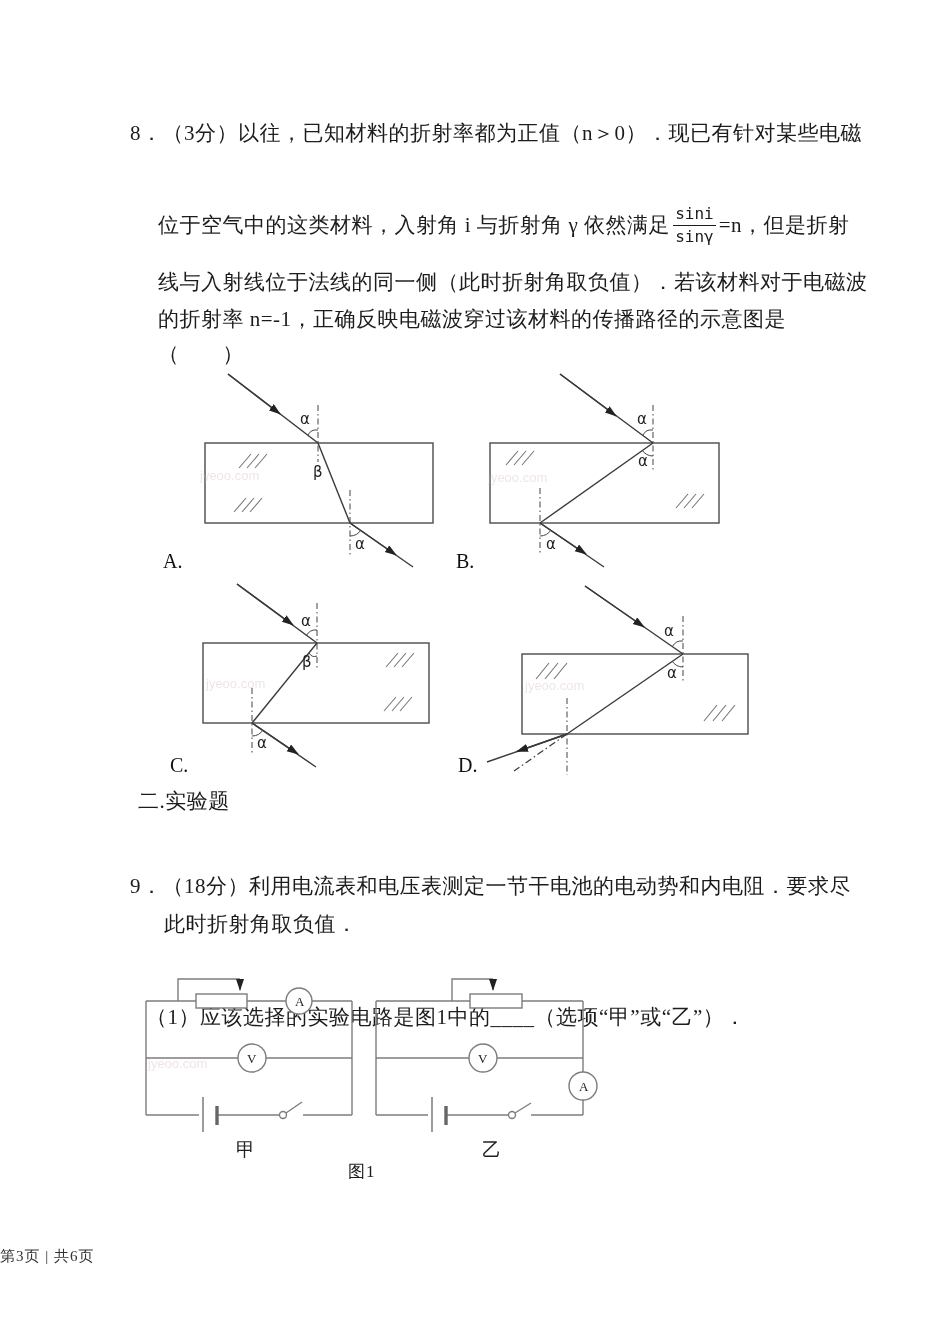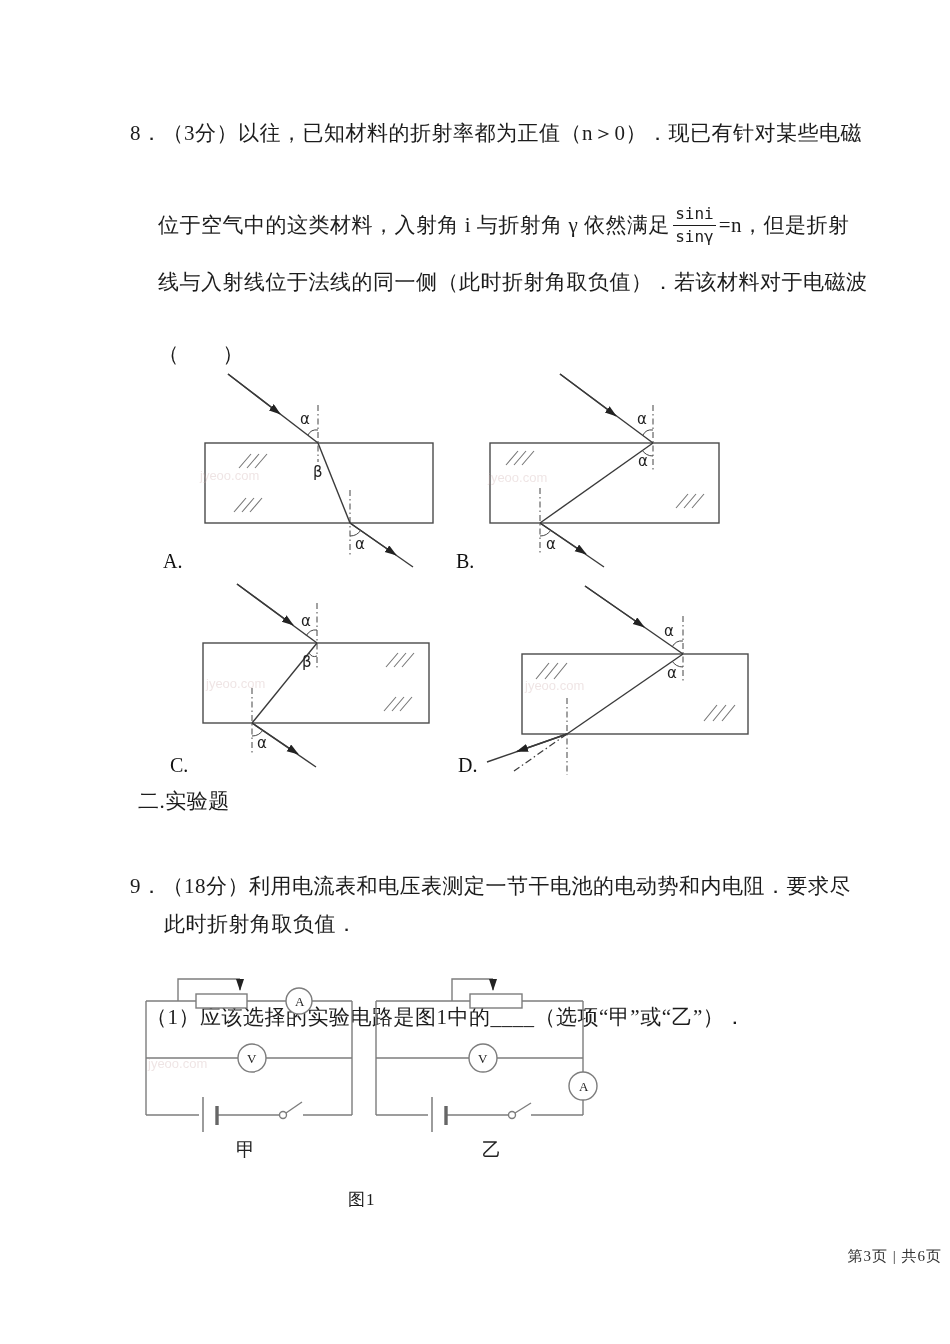--- a/index.html
+++ b/index.html
@@ -7,21 +7,21 @@
         font-family:"Liberation Serif","DejaVu Serif",serif;}
   .tl{position:absolute;font-size:21px;line-height:26px;color:#1c1c1c;
       letter-spacing:0.5px;white-space:pre;}
   .formula-line{display:flex;align-items:center;height:50px;}
   .frac{display:inline-flex;flex-direction:column;align-items:center;
         font-family:"DejaVu Sans Mono","Liberation Mono",monospace;
         font-size:16px;line-height:1.2;letter-spacing:0;margin:0 3px;color:#1c1c1c;}
   .frac .num{border-bottom:1.4px solid #1c1c1c;padding:0 2px 1px 2px;}
   .frac .den{padding:1px 2px 0 2px;}
   .caption{position:absolute;font-size:17px;color:#1c1c1c;letter-spacing:1px;}
-  .footer{position:absolute;top:1247px;left:0;width:100%;text-align:right;
+  .footer{position:absolute;top:1247px;left:0;width:100%;text-align:left;
           font-size:15px;color:#333;letter-spacing:1px;}
   svg.overlay{position:absolute;left:0;top:0;}
   .ray{stroke:#3a3a3a;stroke-width:1.4;fill:none;}
   .norm{stroke:#555;stroke-width:1.1;fill:none;stroke-dasharray:6 3 1.5 3;}
   .slab{fill:#ffffff;stroke:#4a4a4a;stroke-width:1.4;}
   .hatch{stroke:#777;stroke-width:1.1;}
   .arc{stroke:#444;stroke-width:1;fill:none;}
   .dashdot{stroke:#3a3a3a;stroke-width:1.2;fill:none;stroke-dasharray:7 3 1.5 3;}
   .opt{font-family:"Liberation Serif","DejaVu Serif",serif;font-size:20px;fill:#111;}
   .greek{font-family:"DejaVu Sans","Liberation Sans",sans-serif;font-size:15px;fill:#222;}
@@ -43,28 +43,29 @@
   <div class="tl" style="left:158px;top:269px">线与入射线位于法线的同一侧（此时折射角取负值）．若该材料对于电磁波</div>
 
   <div class="tl formula-line" style="left:158px;top:200px">
     <span>位于空气中的这类材料，入射角 i 与折射角 γ 依然满足</span>
     <span class="frac">
       <span class="num">sini</span>
       <span class="den">sinγ</span>
     </span>
     <span>=n，但是折射</span>
   </div>
+  <div class="tl" style="left:158px;top:306px">的折射率 n=-1，正确反映电磁波穿过该材料的传播路径的示意图是</div>
   <div class="tl" style="left:158px;top:341px">（　　）</div>
 
   <div class="tl" style="left:138px;top:788px">二.实验题</div>
   <div class="tl" style="left:130px;top:873px">9．（18分）利用电流表和电压表测定一节干电池的电动势和内电阻．要求尽</div>
   <div class="tl" style="left:164px;top:911px">此时折射角取负值．</div>
   <div class="tl" style="left:146px;top:1004px">（1）应该选择的实验电路是图1中的____（选项“甲”或“乙”）．</div>
 
-  <div class="caption" style="left:348px;top:1188px">图1</div>
+  <div class="caption" style="left:348px;top:1160px">图1</div>
   <div class="footer">第3页 | 共6页</div>
 
   <svg class="overlay" width="950" height="1344" viewBox="0 0 950 1344">
     <defs>
       <marker id="arrow" markerWidth="13" markerHeight="9" refX="11" refY="4" orient="auto" markerUnits="userSpaceOnUse">
         <path d="M0,0 L12,4 L0,8 z" fill="#222"></path>
       </marker>
     </defs>
 
     <g>

